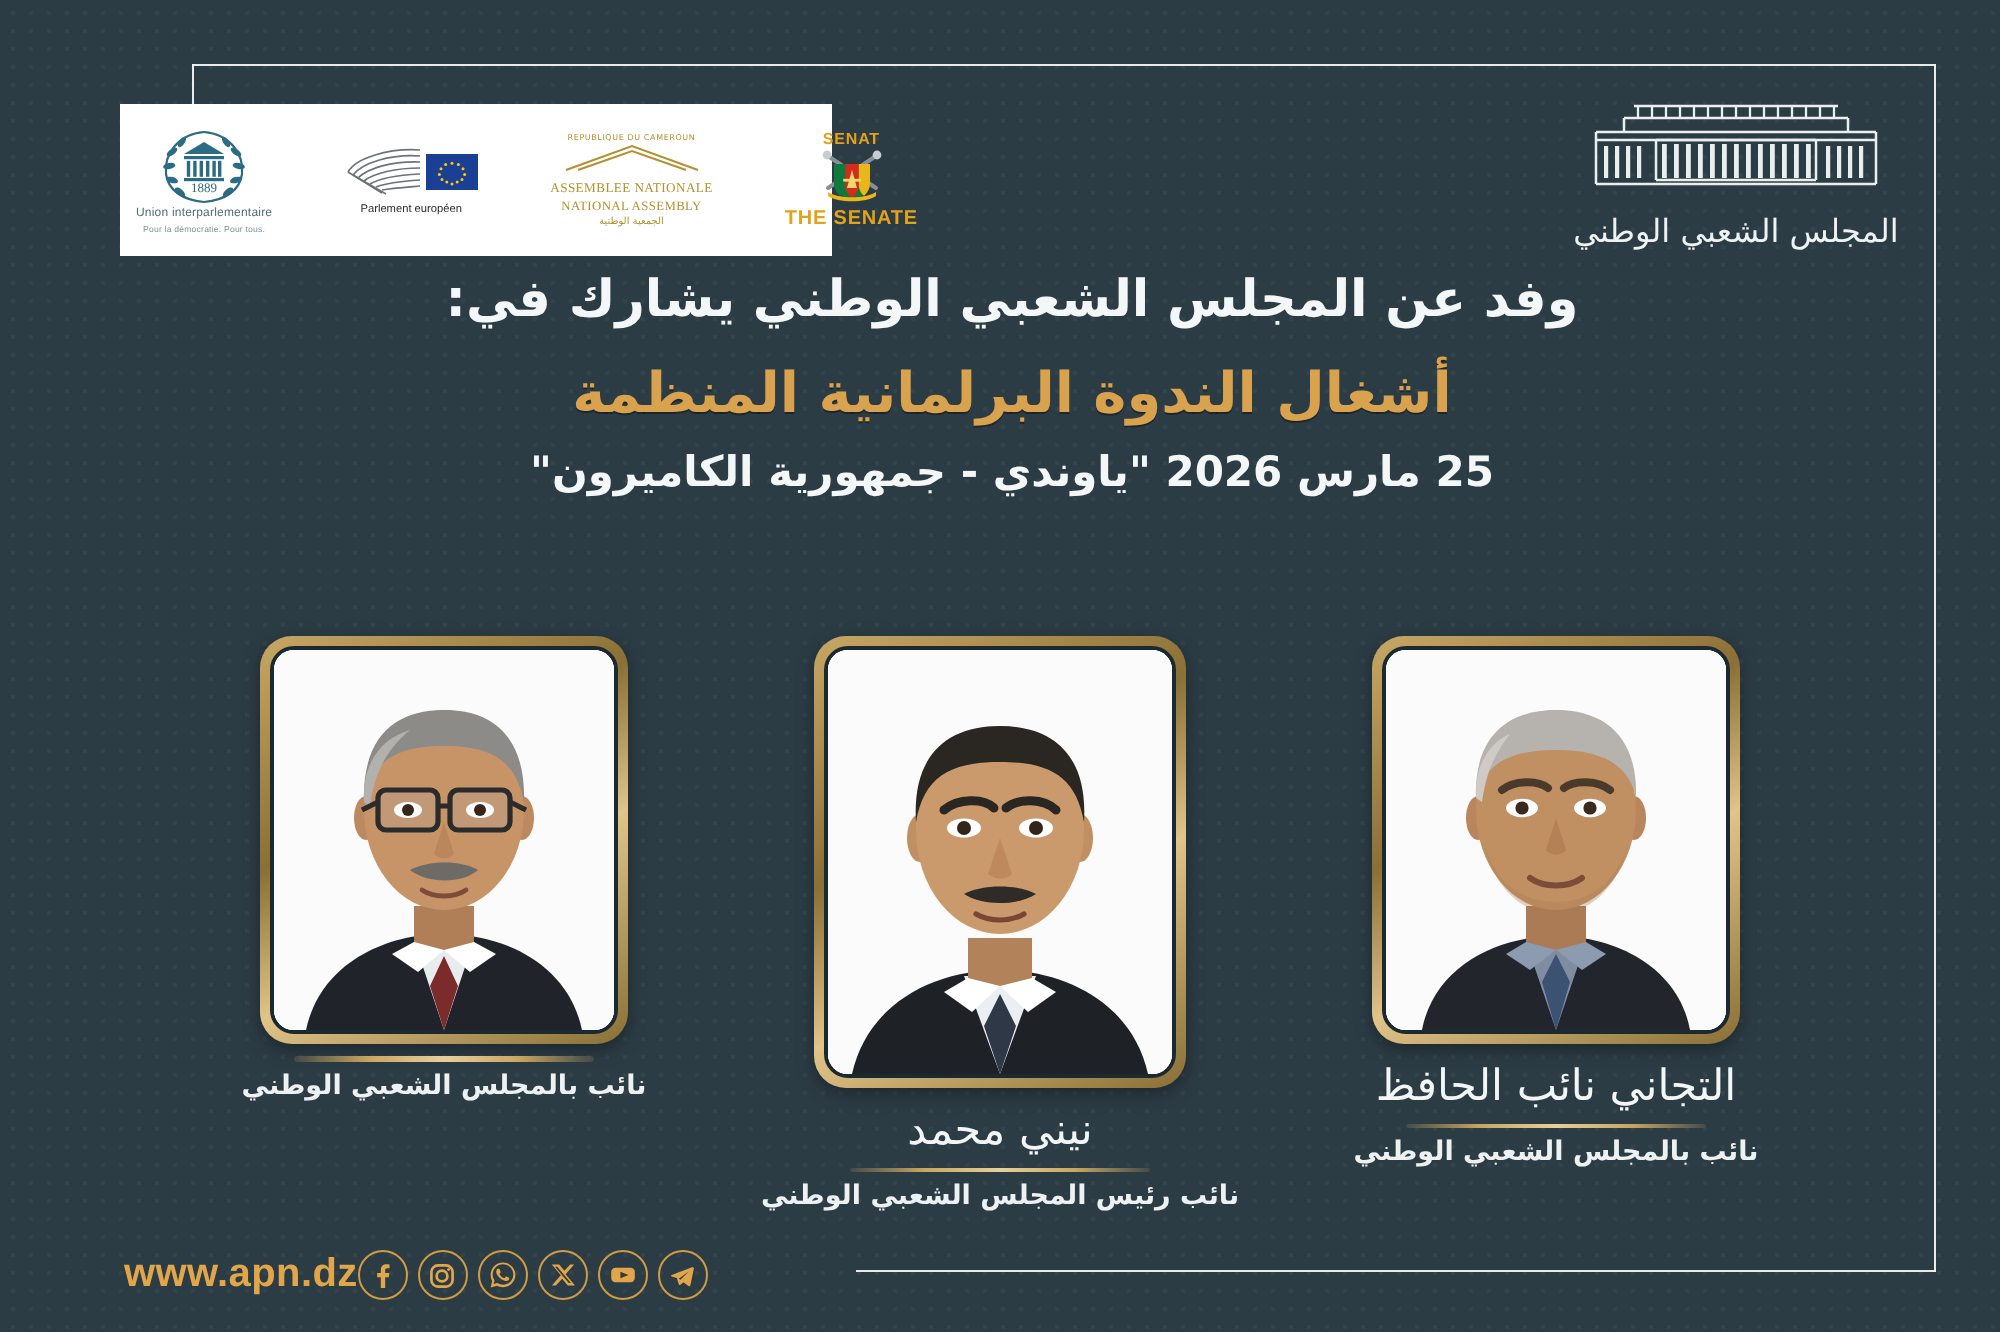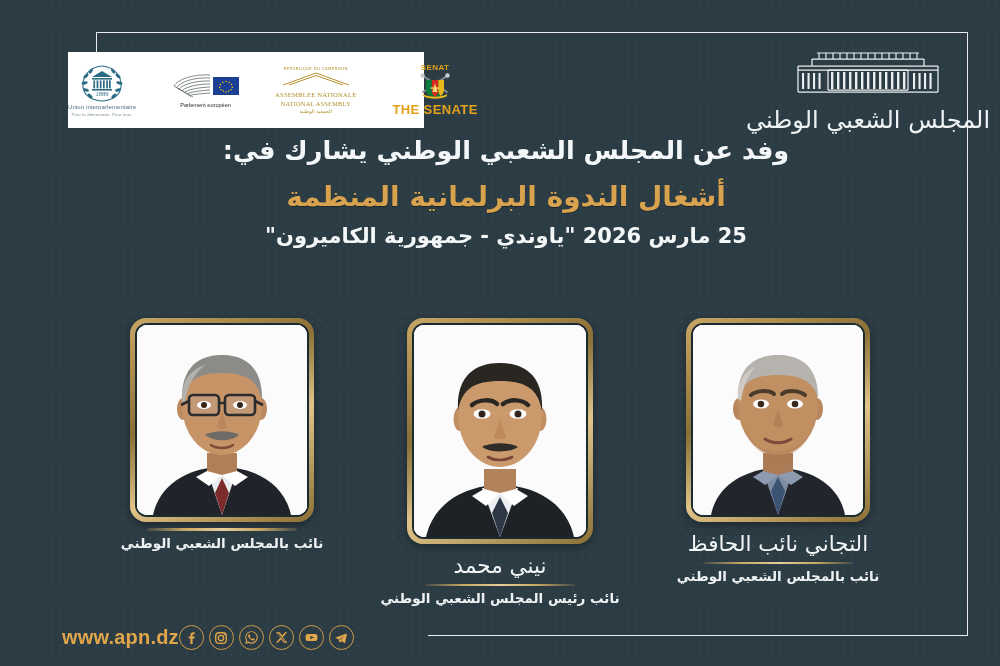--- a/index.html
+++ b/index.html
@@ -39,25 +39,25 @@
     position:absolute; left:96px; top:32px; width:1px; height:28px;
     background:#f2f4f5; opacity:.95;
   }
   .frame-bottom{
     position:absolute; left:428px; top:635px; width:540px; height:1px;
     background:#f2f4f5; opacity:.95;
   }
 
   
   .logo-strip{
-    position:absolute; left:68px; top:52px;
+    position:absolute; left:60px; top:52px;
     width:356px; height:76px;
     background:#ffffff;
     display:flex; align-items:center; justify-content:space-around;
-    padding:0 0;
+    padding:0 8px;
     direction:ltr;
     gap:36px;
   }
   .logo-cell{
     display:flex; flex-direction:column; align-items:center; justify-content:center;
     height:100%;
   }
 
   
   .ipu-mark{ position:relative; width:50px; height:40px; }
@@ -88,32 +88,32 @@
     font-family:"Liberation Serif", serif; font-size:6.4px; color:#b3912f;
     letter-spacing:.2px; white-space:nowrap; line-height:1.25;
   }
   .an-arc{ font-size:4px; color:#b3912f; letter-spacing:.3px; }
 
   
   .sen-top,.sen-bot{
     font-family:"Liberation Sans", sans-serif; font-weight:bold;
     font-size:8px; color:#e3a21a; letter-spacing:.4px; white-space:nowrap;
   }
-  .sen-bot{ font-size:13px; }
+  .sen-bot{ font-size:10px; }
   .sen-shield{ position:relative; width:34px; height:28px; margin:1px 0; }
 
   
   .apn-logo{
     position:absolute; right:52px; top:42px;
     width:160px; height:86px;
     display:flex; flex-direction:column; align-items:center; justify-content:flex-start;
   }
   .apn-word{
     margin-top:2px;
-    font-size:24px; color:#eef2f3; line-height:1;
+    font-size:16px; color:#eef2f3; line-height:1;
     font-family:"DejaVu Sans", sans-serif;
     white-space:nowrap; letter-spacing:-.5px;
   }
 
   
   .headings{
     position:absolute; left:0; right:0; top:136px;
     text-align:center;
   }
   .h-line{ white-space:nowrap; line-height:1.16;padding-left:12px; }

